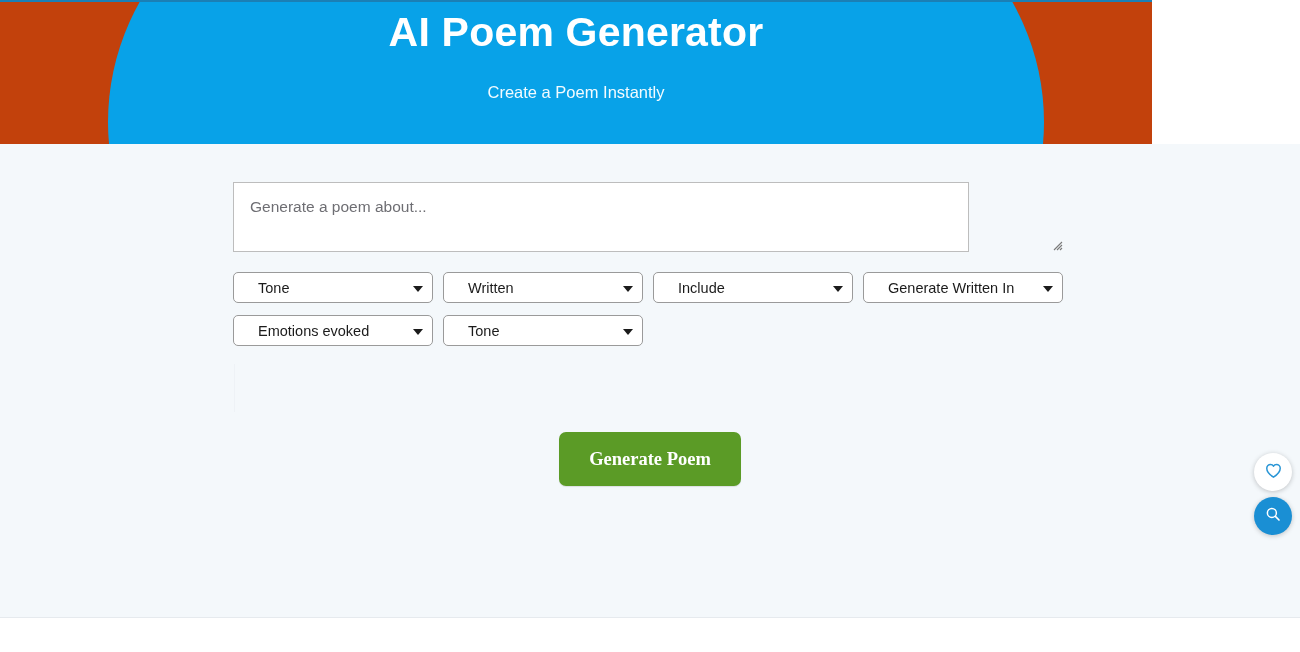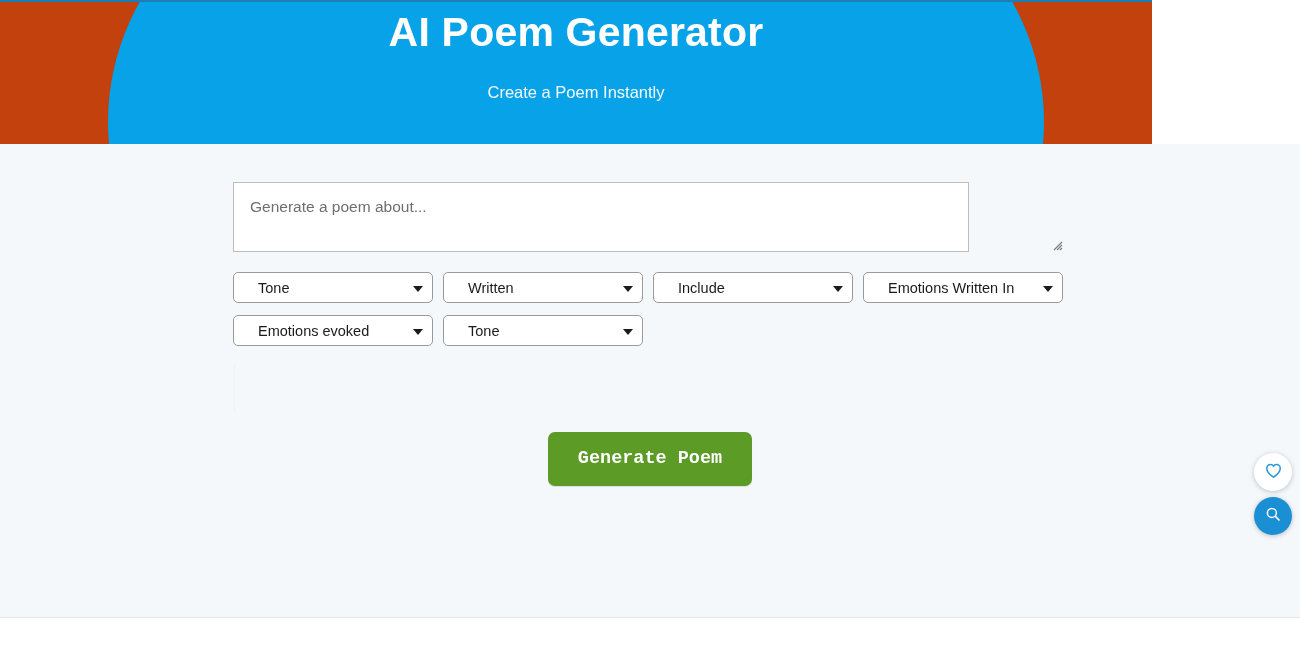--- a/index.html
+++ b/index.html
@@ -173,21 +173,21 @@
 
   .generate-row {
     display: flex;
     justify-content: center;
   }
   .generate-btn {
     background: #5b9b26;
     color: #ffffff;
     border: none;
     border-radius: 7px;
-    font-family: Liberation Mono, monospace;
+    font-family: Liberation Serif, serif;
     font-size: 18.5px;
     font-weight: bold;
     line-height: 22px;
     padding: 16px 30px;
     cursor: pointer;
     box-shadow: 0 1px 1px rgba(0,0,0,0.10);
   }
 
   
   .footer-rule {
@@ -270,21 +270,21 @@
           <span class="sel-label">Written</span>
           <span class="caret"></span>
         </div>
 
         <div class="sel">
           <span class="sel-label">Include</span>
           <span class="caret"></span>
         </div>
 
         <div class="sel">
-          <span class="sel-label">Emotions Written In</span>
+          <span class="sel-label">Generate Written In</span>
           <span class="caret"></span>
         </div>
 
 
         <div class="sel">
           <span class="sel-label">Emotions evoked</span>
           <span class="caret"></span>
         </div>
 
         <div class="sel">

